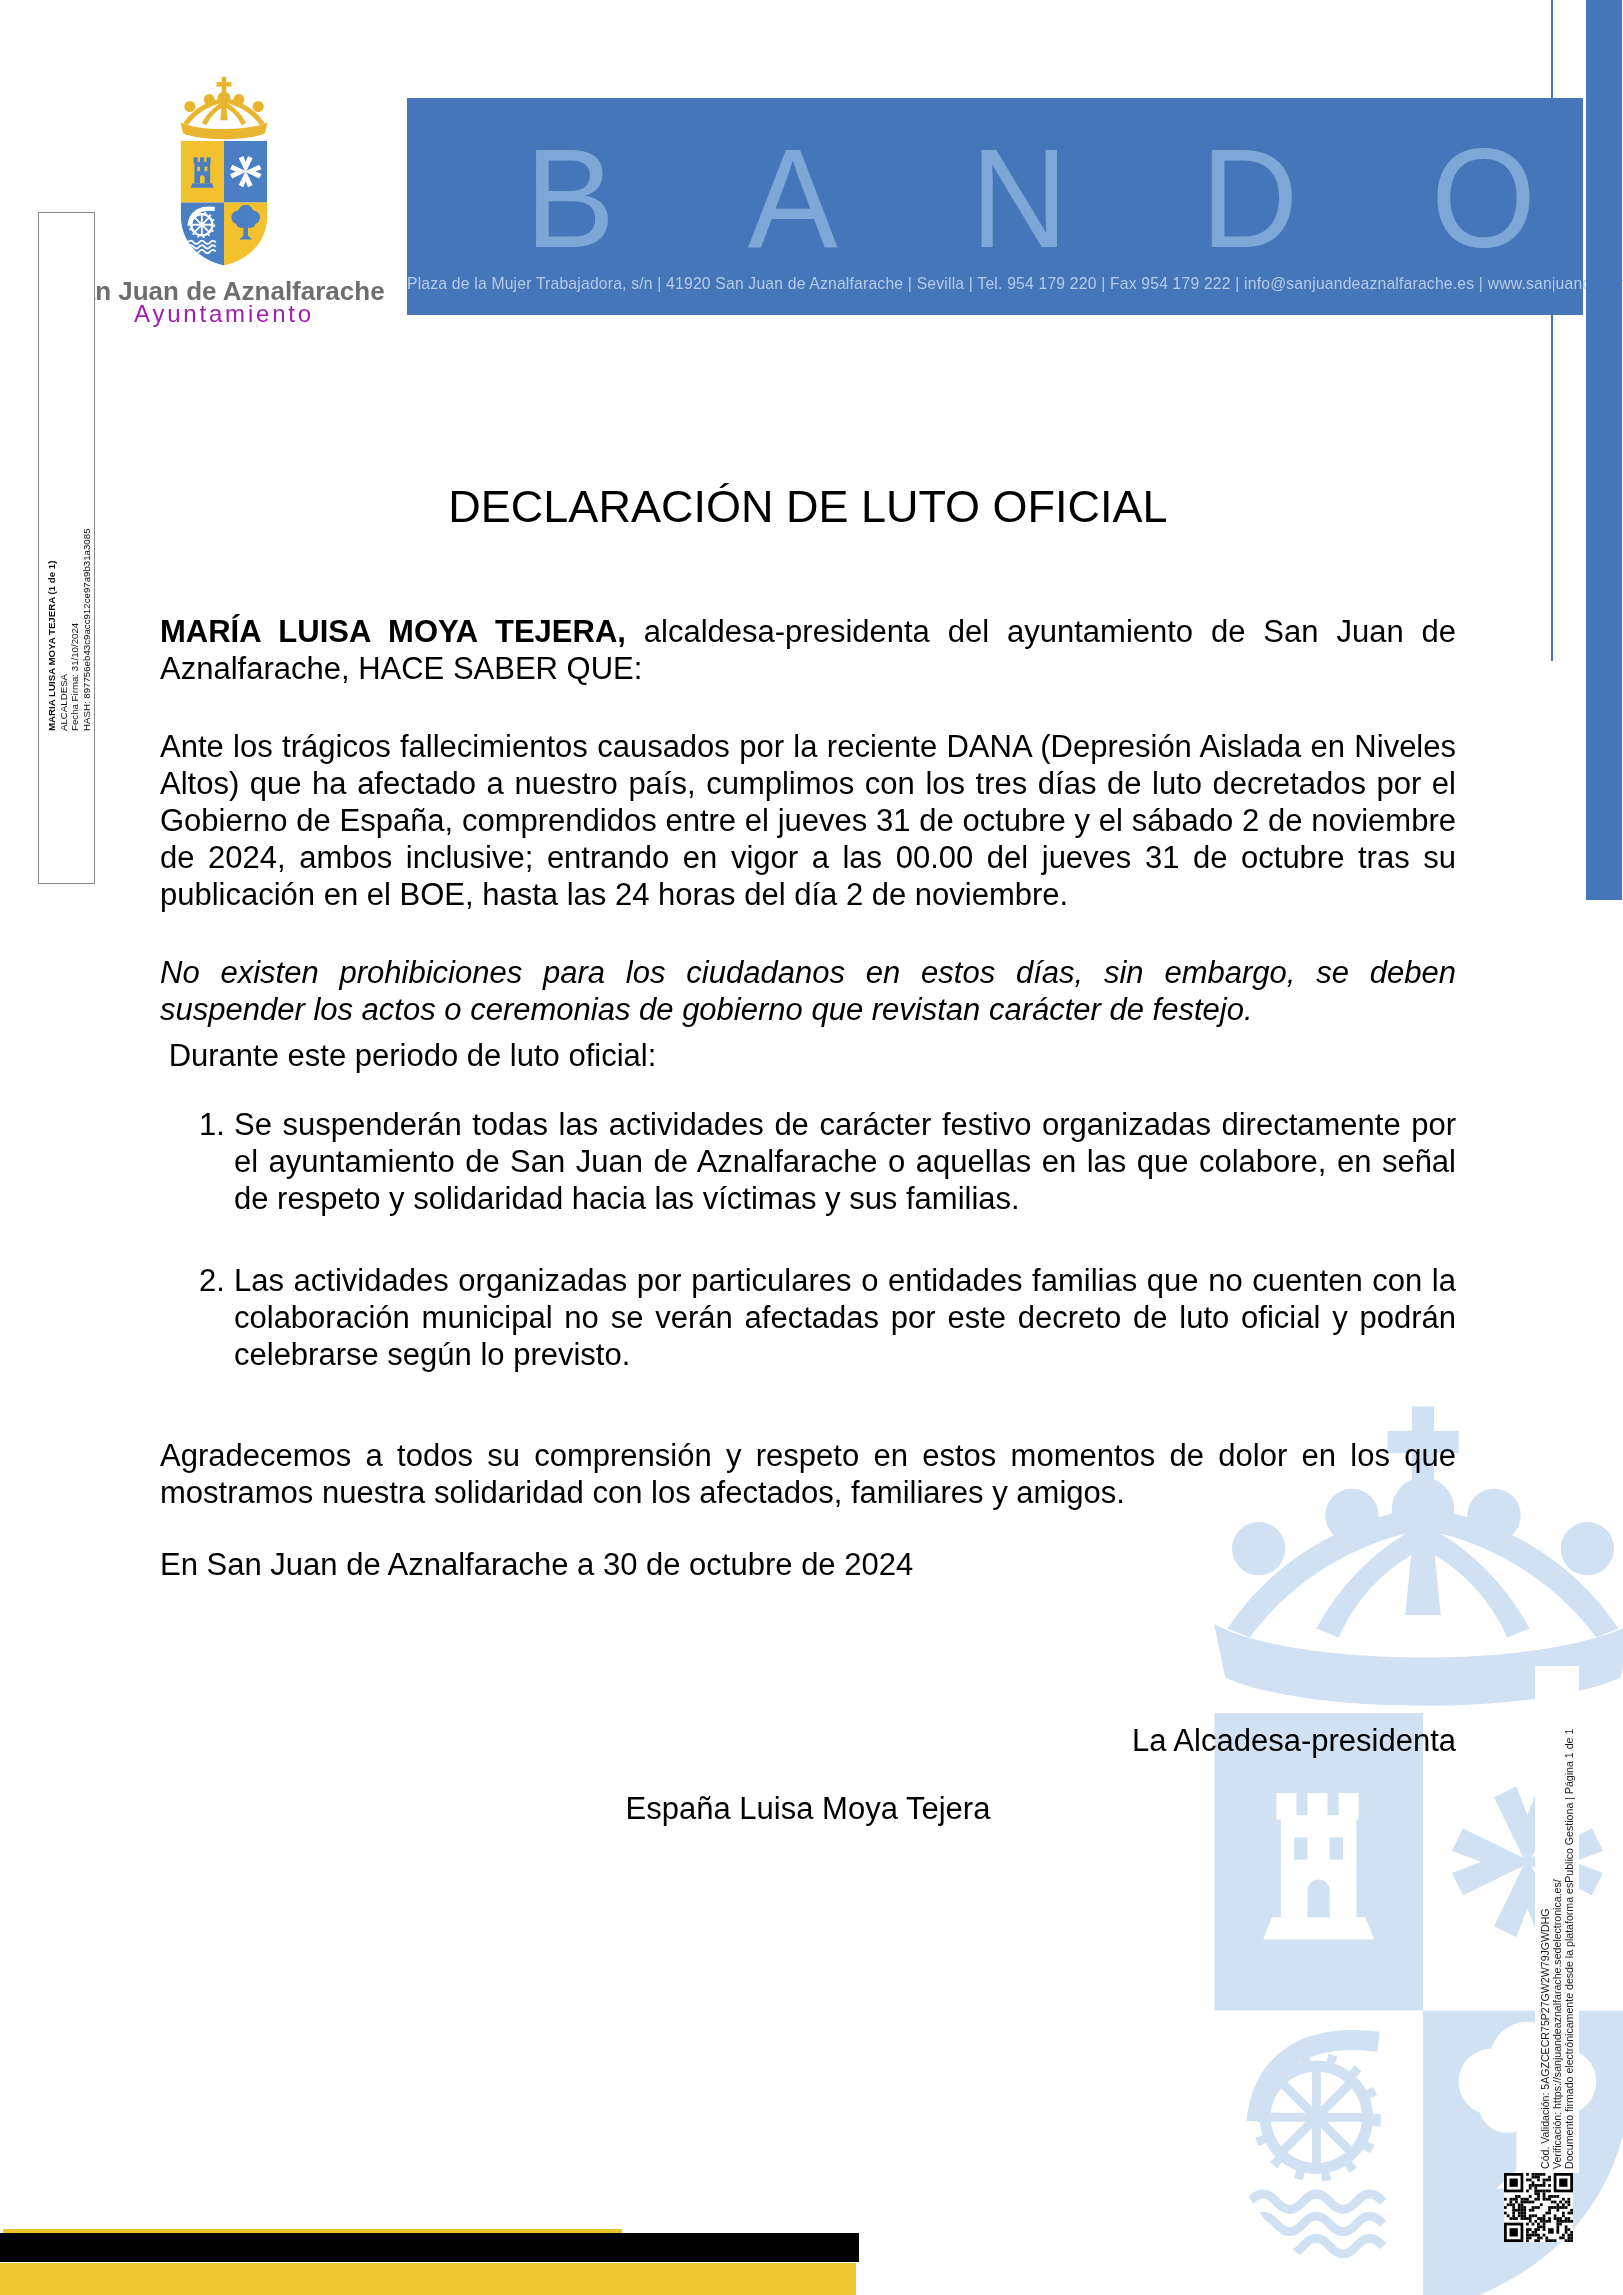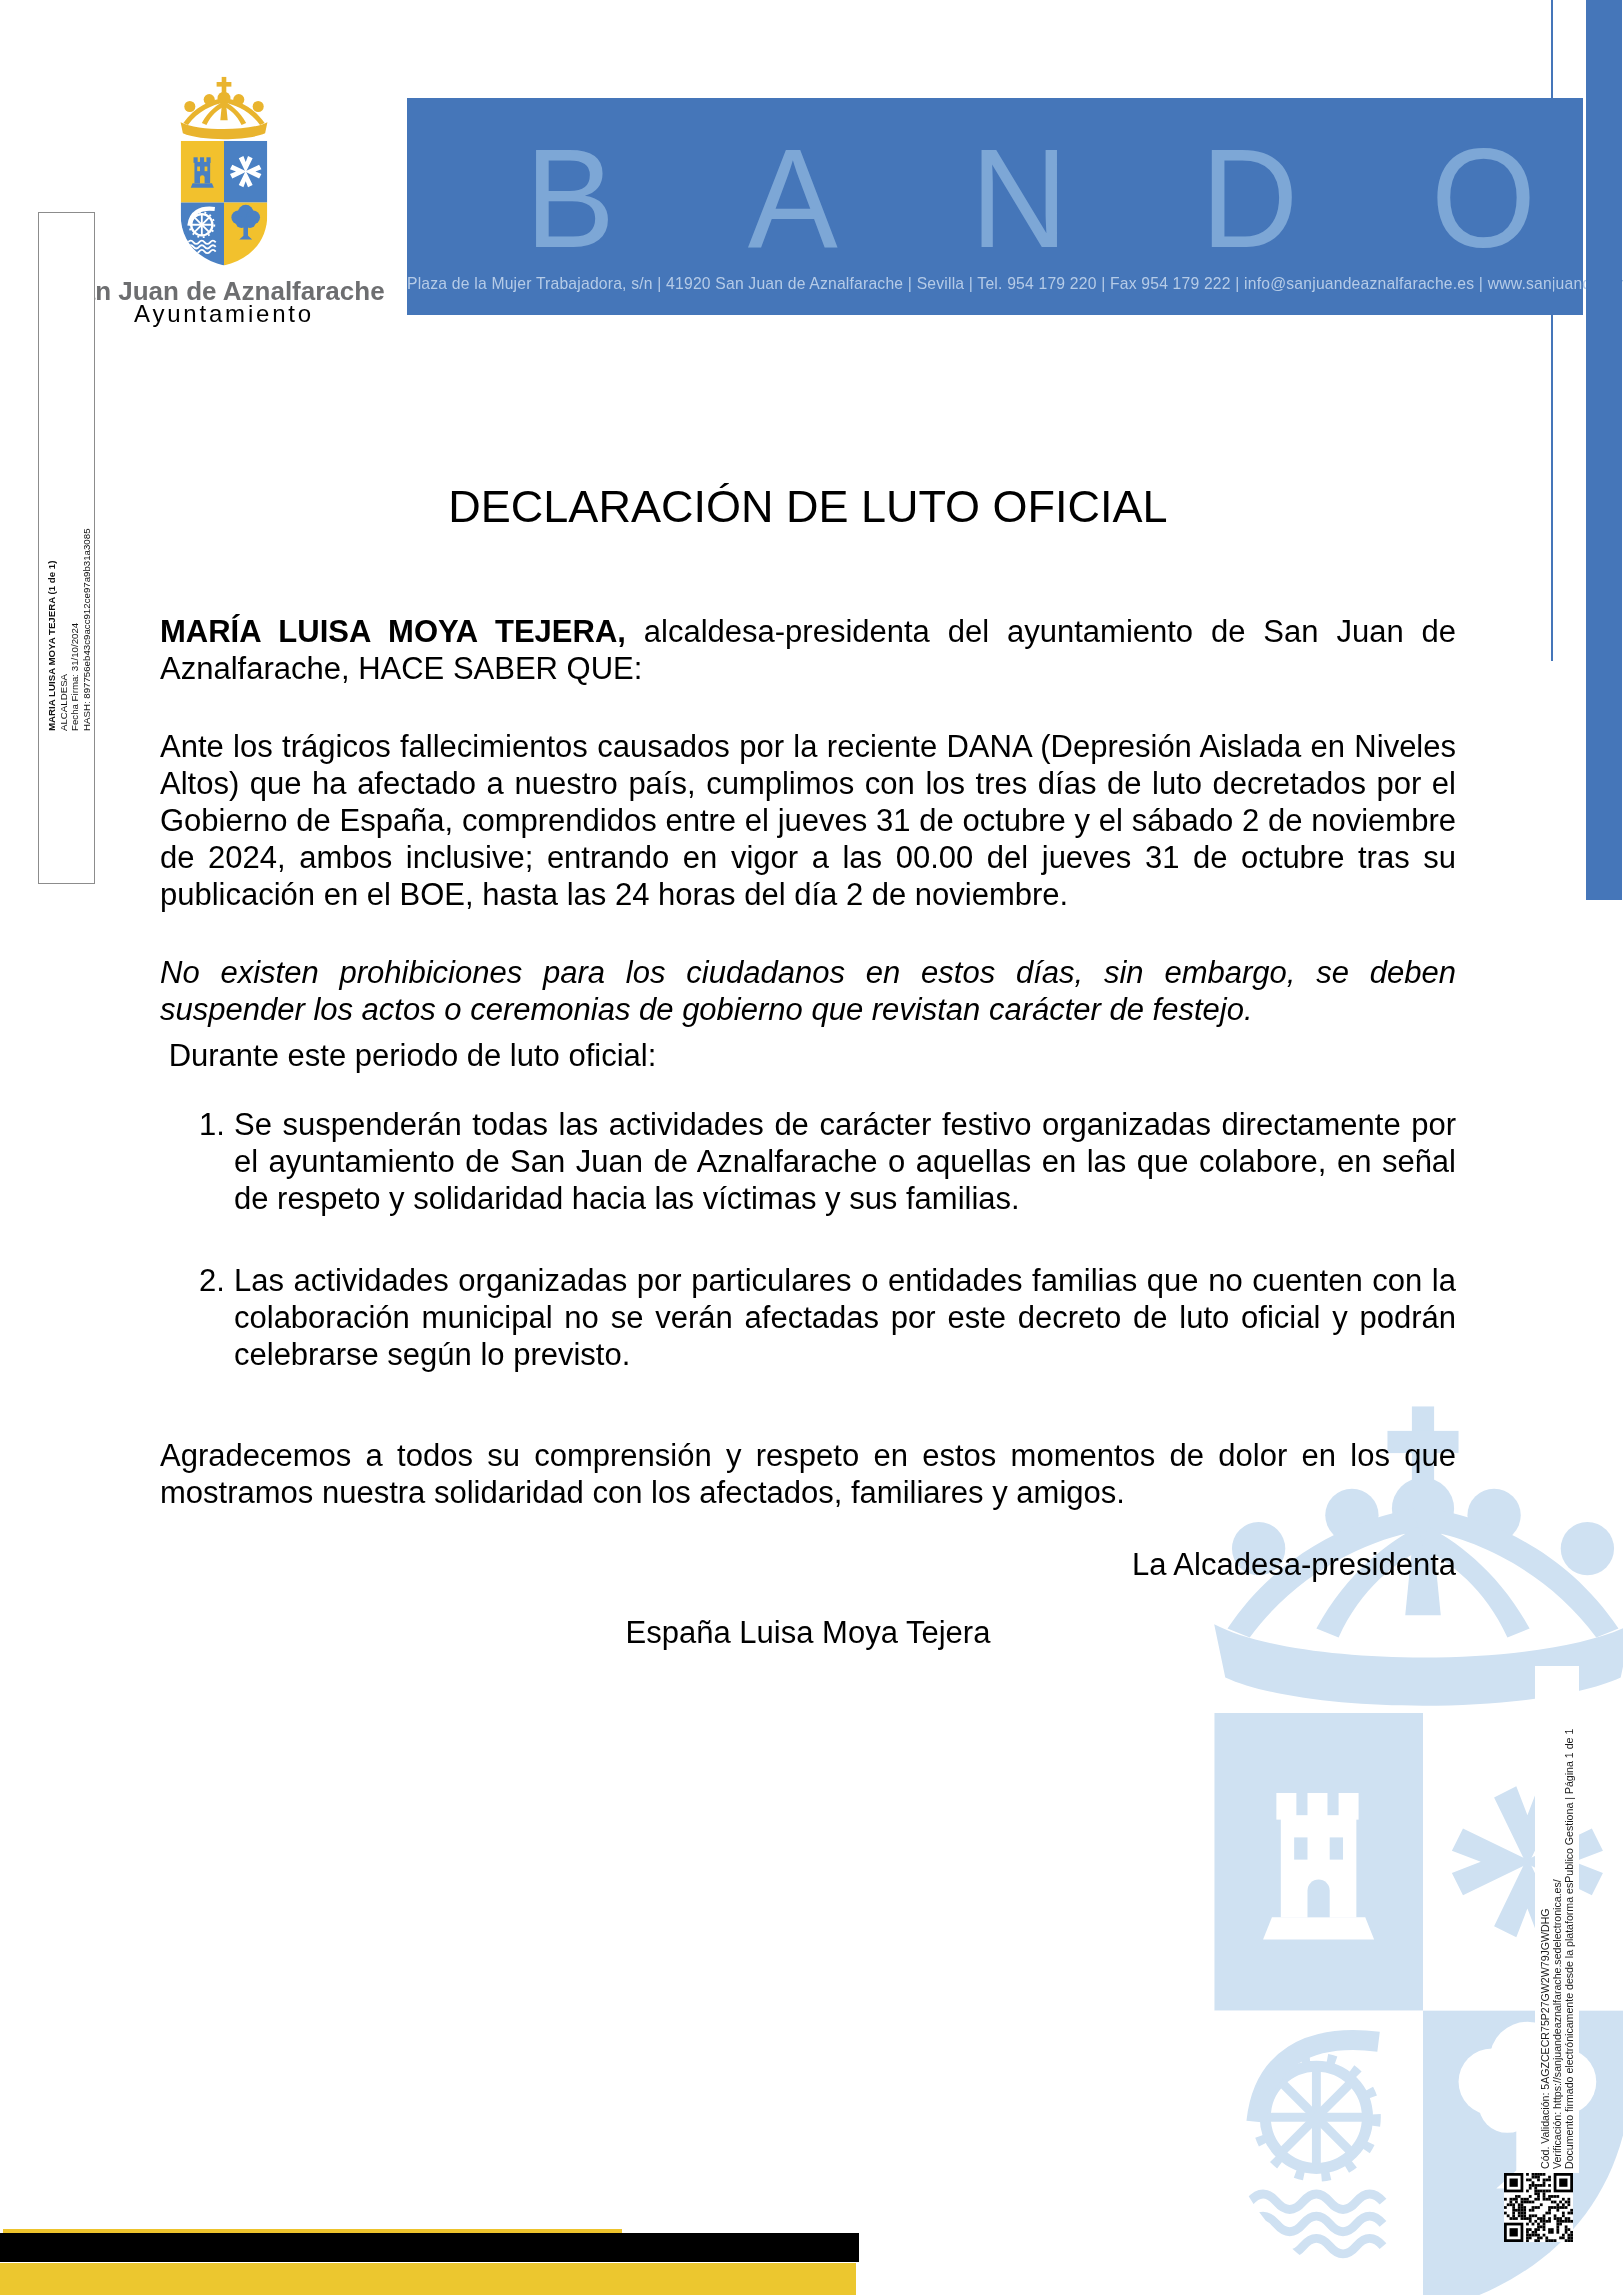--- a/index.html
+++ b/index.html
@@ -27,21 +27,21 @@
   .right-thin-line{ position:absolute; left:1551px; top:0; width:2.3px; height:661px; background:#4576b9; }
 
   
   .crest-logo{ position:absolute; left:174px; top:76px; width:100px; height:194px; }
   .logo-name{
     position:absolute; left:224px; top:276px; transform:translateX(-50%);
     font-size:26px; font-weight:bold; color:#6d6e70; white-space:nowrap;
   }
   .logo-org{
     position:absolute; left:224px; top:300px; transform:translateX(-50%);
-    font-size:24px; color:#000000; letter-spacing:2.8px; white-space:nowrap;
+    font-size:24px; color:#a21caf; letter-spacing:2.8px; white-space:nowrap;
   }
 
   
   .sig-box{
     position:absolute; left:38px; top:212px; width:57px; height:672px;
     border:1.9px solid #8c8c8c; background:#fff; box-sizing:border-box;
   }
   .vtext{
     position:absolute; white-space:nowrap; transform:rotate(-90deg);
     transform-origin:top left;
@@ -278,20 +278,21 @@
       <span>Se suspenderán todas las actividades de carácter festivo organizadas directamente por el ayuntamiento de San Juan de Aznalfarache o aquellas en las que colabore, en señal de respeto y solidaridad hacia las víctimas y sus familias.</span>
     </div>
 
     <div class="list-item mb-li2">
       <span class="num">2.</span>
       <span>Las actividades organizadas por particulares o entidades familias que no cuenten con la colaboración municipal no se verán afectadas por este decreto de luto oficial y podrán celebrarse según lo previsto.</span>
     </div>
 
     <p class="para mb-agra">Agradecemos a todos su comprensión y respeto en estos momentos de dolor en los que mostramos nuestra solidaridad con los afectados, familiares y amigos.</p>
 
+    <p class="para mb-fecha">En San Juan de Aznalfarache a 30 de octubre de 2024</p>
 
     <p class="sig-role">La Alcadesa-presidenta</p>
     <p class="sig-name">España Luisa Moya Tejera</p>
   </div>
 
   <div class="verif-bg"></div>
   <div class="vtext verif-line" style="left:1539px; top:2169px;">Cód. Validación: 5AGZCECR75P27GW2W79JGWDHG</div>
   <div class="vtext verif-line" style="left:1551px; top:2169px;">Verificación: https://sanjuandeaznalfarache.sedelectronica.es/</div>
   <div class="vtext verif-line" style="left:1563px; top:2169px;">Documento firmado electrónicamente desde la plataforma esPublico Gestiona | Página 1 de 1</div>
 

